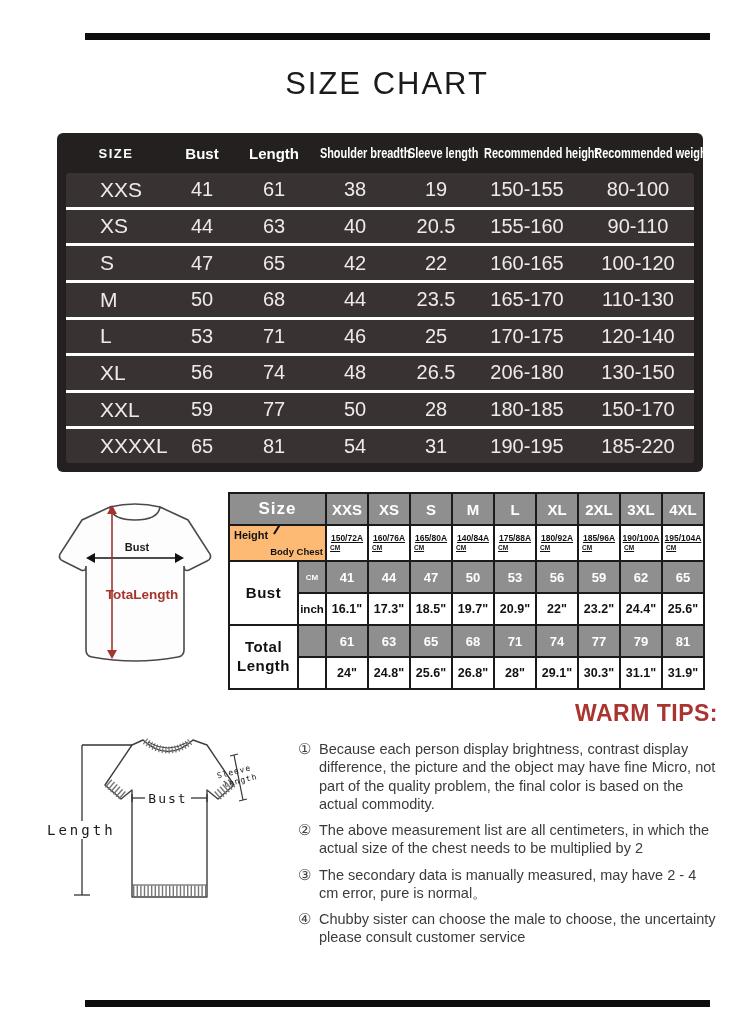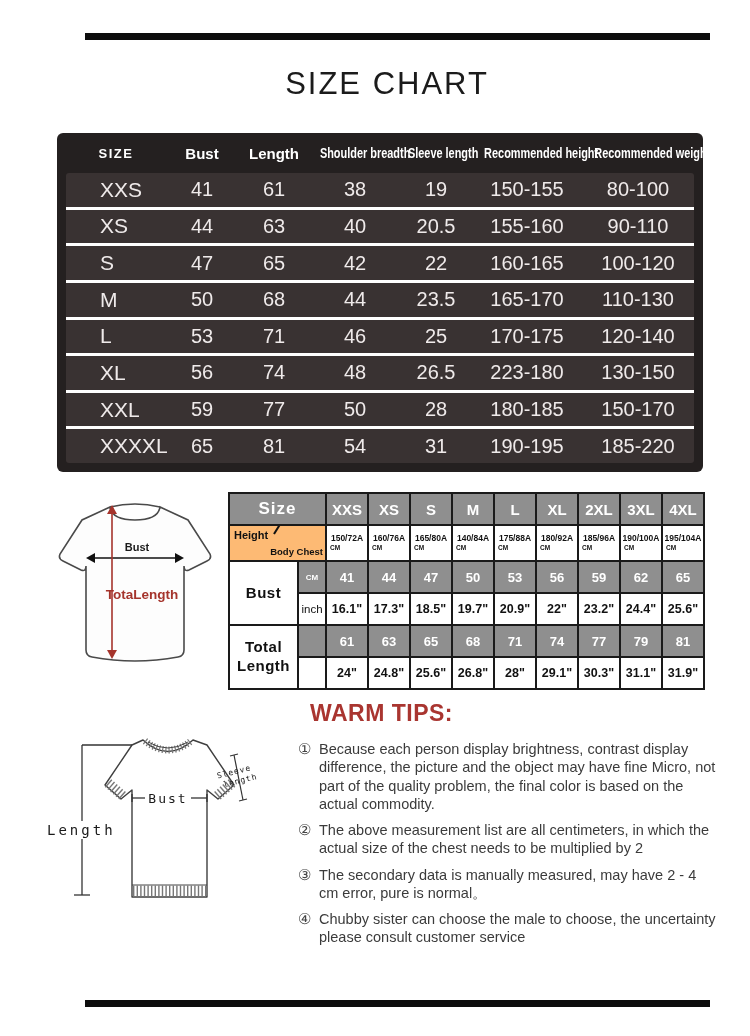--- a/index.html
+++ b/index.html
@@ -34,33 +34,33 @@
   .detail-table td,.detail-table th{border:2px solid var(--detail-border,#1a1a1a);
         padding:0;text-align:center;overflow:hidden;}
   .dgray{background:var(--detail-gray,#8f8f8f);color:#fff;font-weight:bold;}
   .dsizehead{font-size:15px;height:30px;}
   .dsizehead.first{font-size:17px;letter-spacing:1px;}
   .dhcl{position:relative;height:34px;background:#fdba74;}
   .dhcl .h1{position:absolute;left:4px;top:3px;font-size:11px;font-weight:bold;color:#111;}
   .dhcl .h2{position:absolute;right:2px;bottom:3px;font-size:9.5px;font-weight:bold;color:#111;}
   .dhcl .slash{position:absolute;left:44px;top:7px;width:26px;height:2px;background:#111;
         transform:rotate(-58deg);transform-origin:left center;}
-  .dhc{font-size:8.5px;font-weight:bold;color:#111;line-height:1.15;}
+  .dhc{font-size:8.5px;font-weight:bold;color:#111;line-height:1.15;text-decoration:underline;}
   .dhc .unit{display:block;text-align:left;padding-left:3px;font-size:6.5px;font-weight:bold;}
   .dlabel{font-size:15px;font-weight:bold;color:#111;letter-spacing:.5px;background:#fff;line-height:1.25;}
   .dcmu{font-size:8px;height:30px;}
-  .dinchu{font-size:11.5px;font-weight:normal;color:#111;background:#fff;margin-left:26px;}
+  .dinchu{font-size:11.5px;font-weight:bold;color:#111;background:#fff;margin-left:26px;}
   .dcm{font-size:13px;height:30px;}
   .dinch{font-size:12.5px;font-weight:bold;color:#111;background:#fff;}
   .rowh32{height:32px;} .rowh30{height:30px;}
 
   
   .warm-tips{position:absolute;left:298px;top:700px;width:420px;}
   .warm-title{margin:0 0 13px 12px;font-size:23px;font-weight:bold;letter-spacing:.5px;
-        color:var(--tips-red,#a93530);}
+        color:var(--tips-red,#a93530);text-align:right;}
   .tips-list{list-style:none;margin:0;padding:0;}
   .tip{display:flex;margin-bottom:8px;color:#3b3b3b;}
   .tip .num{flex:0 0 21px;font-size:15px;line-height:1.2;color:#444;}
   .tip .txt{flex:1;font-size:14.5px;line-height:1.26;}
 
   
   .shirt1{position:absolute;left:52px;top:498px;}
   .shirt2{position:absolute;left:45px;top:733px;}
 </style>
 </head>
@@ -126,21 +126,21 @@
           <div class="mcell c4">25</div>
           <div class="mcell c5">170-175</div>
           <div class="mcell c6">120-140</div>
         </div>
         <div class="mrow">
           <div class="mcell c0">XL</div>
           <div class="mcell c1">56</div>
           <div class="mcell c2">74</div>
           <div class="mcell c3">48</div>
           <div class="mcell c4">26.5</div>
-          <div class="mcell c5">223-180</div>
+          <div class="mcell c5">206-180</div>
           <div class="mcell c6">130-150</div>
         </div>
         <div class="mrow">
           <div class="mcell c0">XXL</div>
           <div class="mcell c1">59</div>
           <div class="mcell c2">77</div>
           <div class="mcell c3">50</div>
           <div class="mcell c4">28</div>
           <div class="mcell c5">180-185</div>
           <div class="mcell c6">150-170</div>

